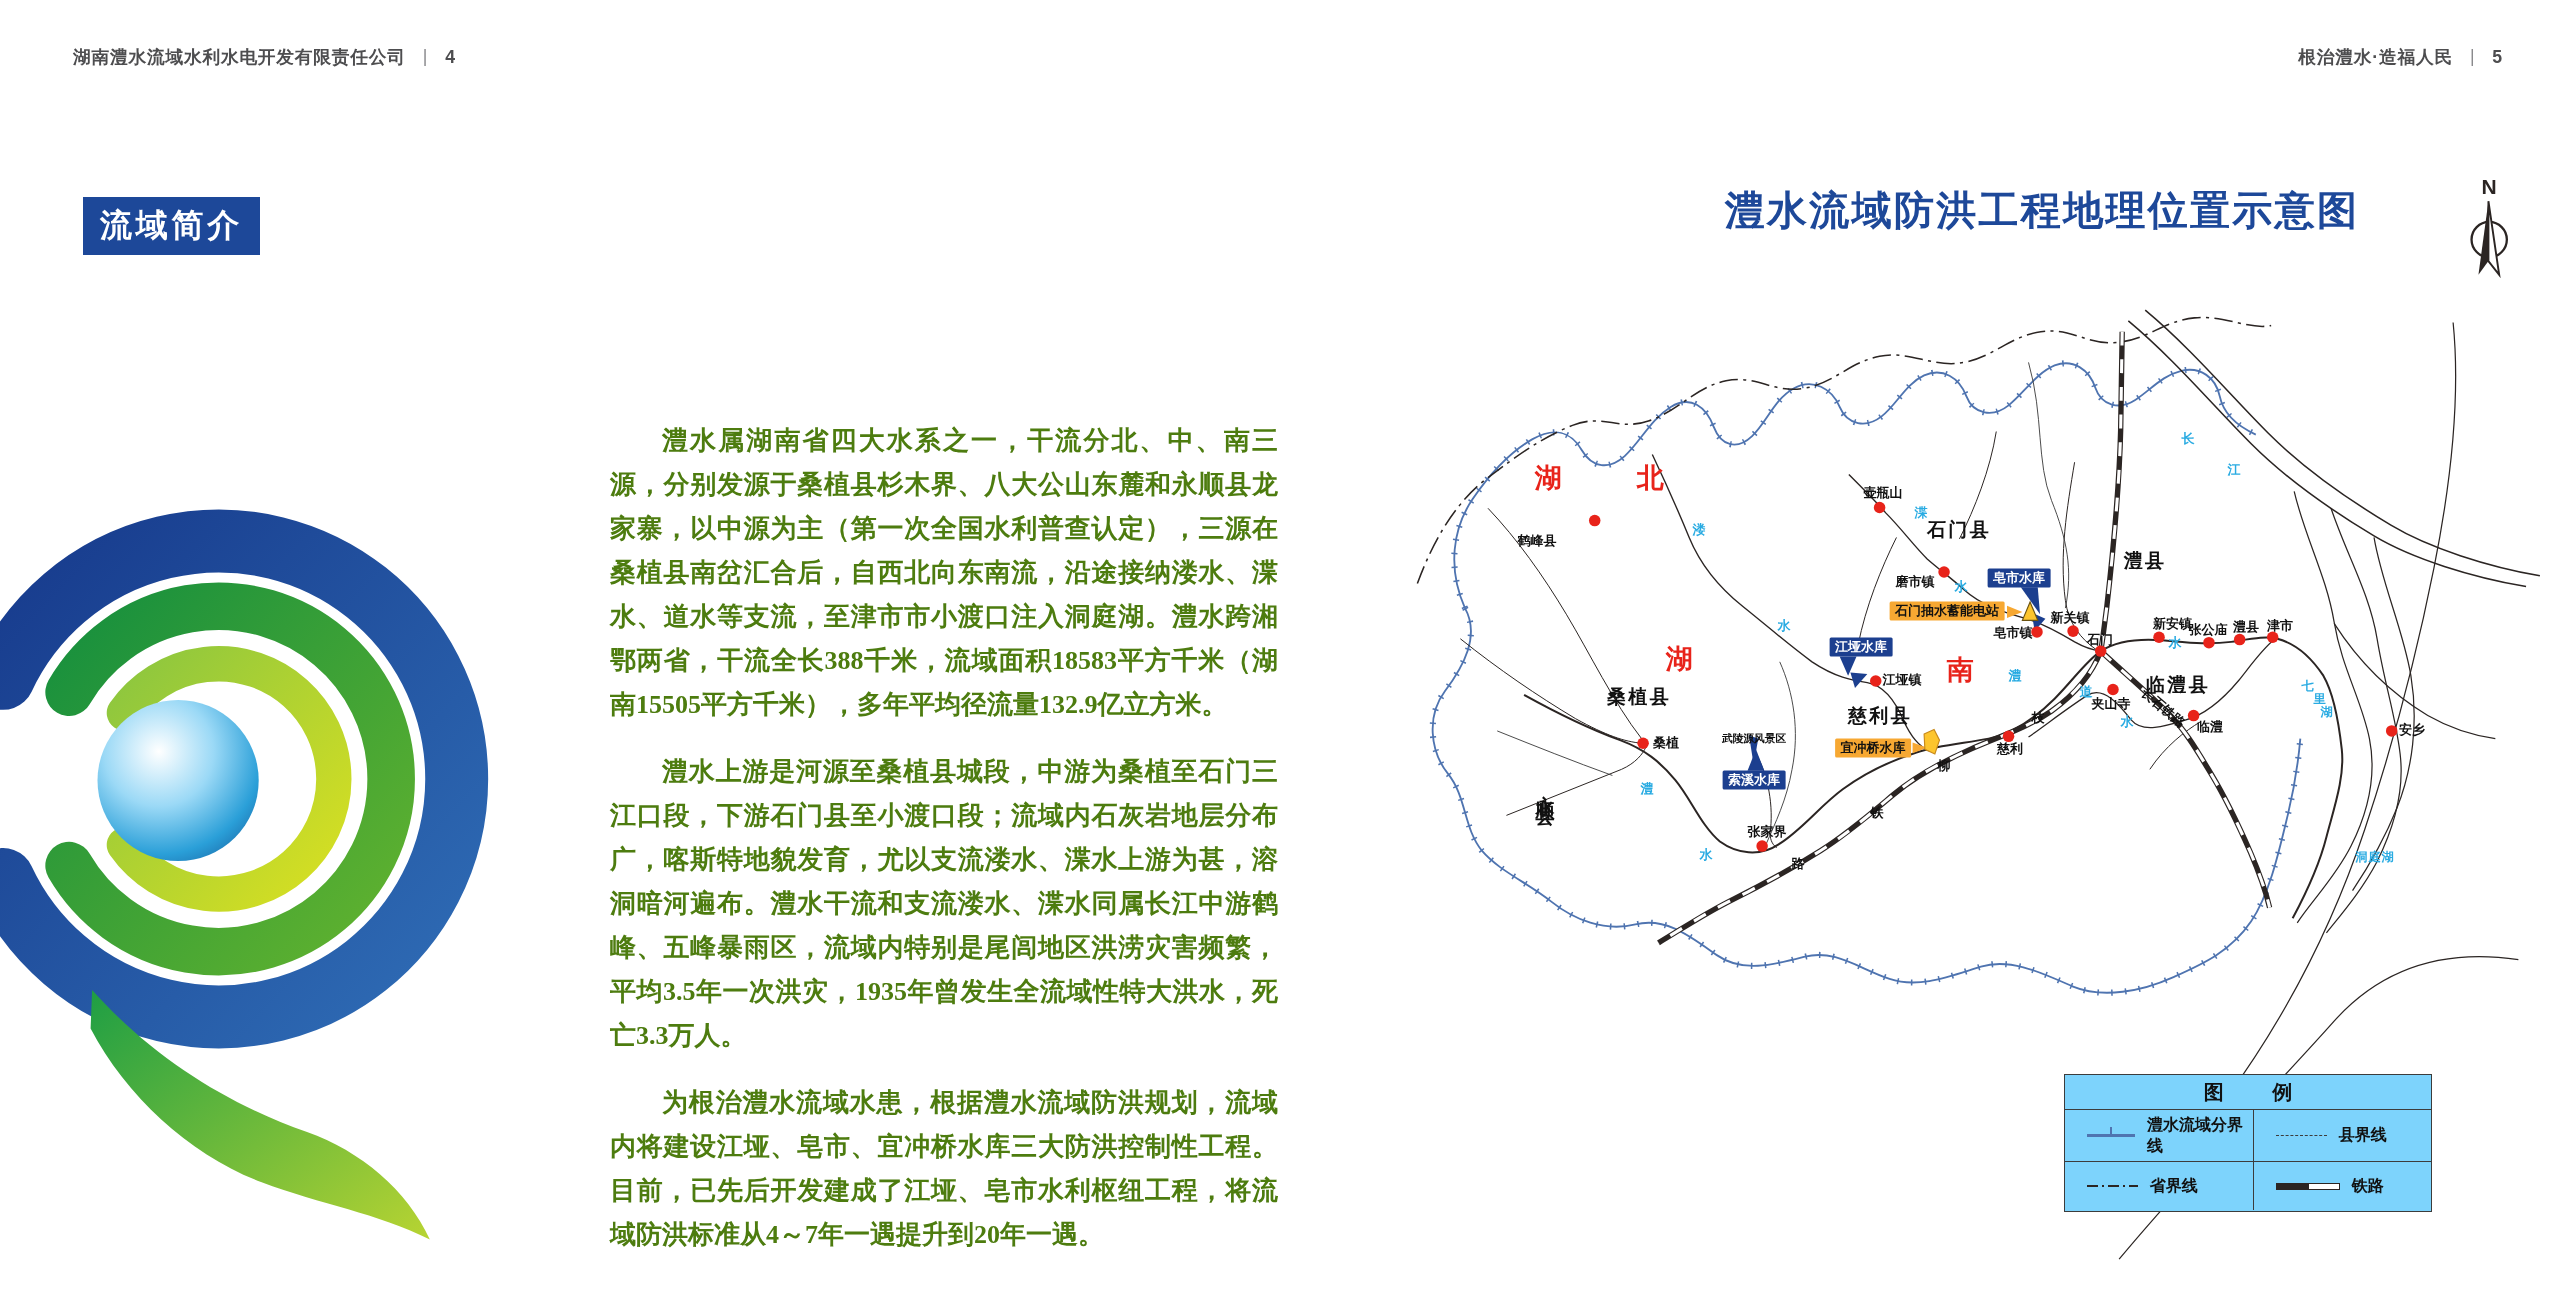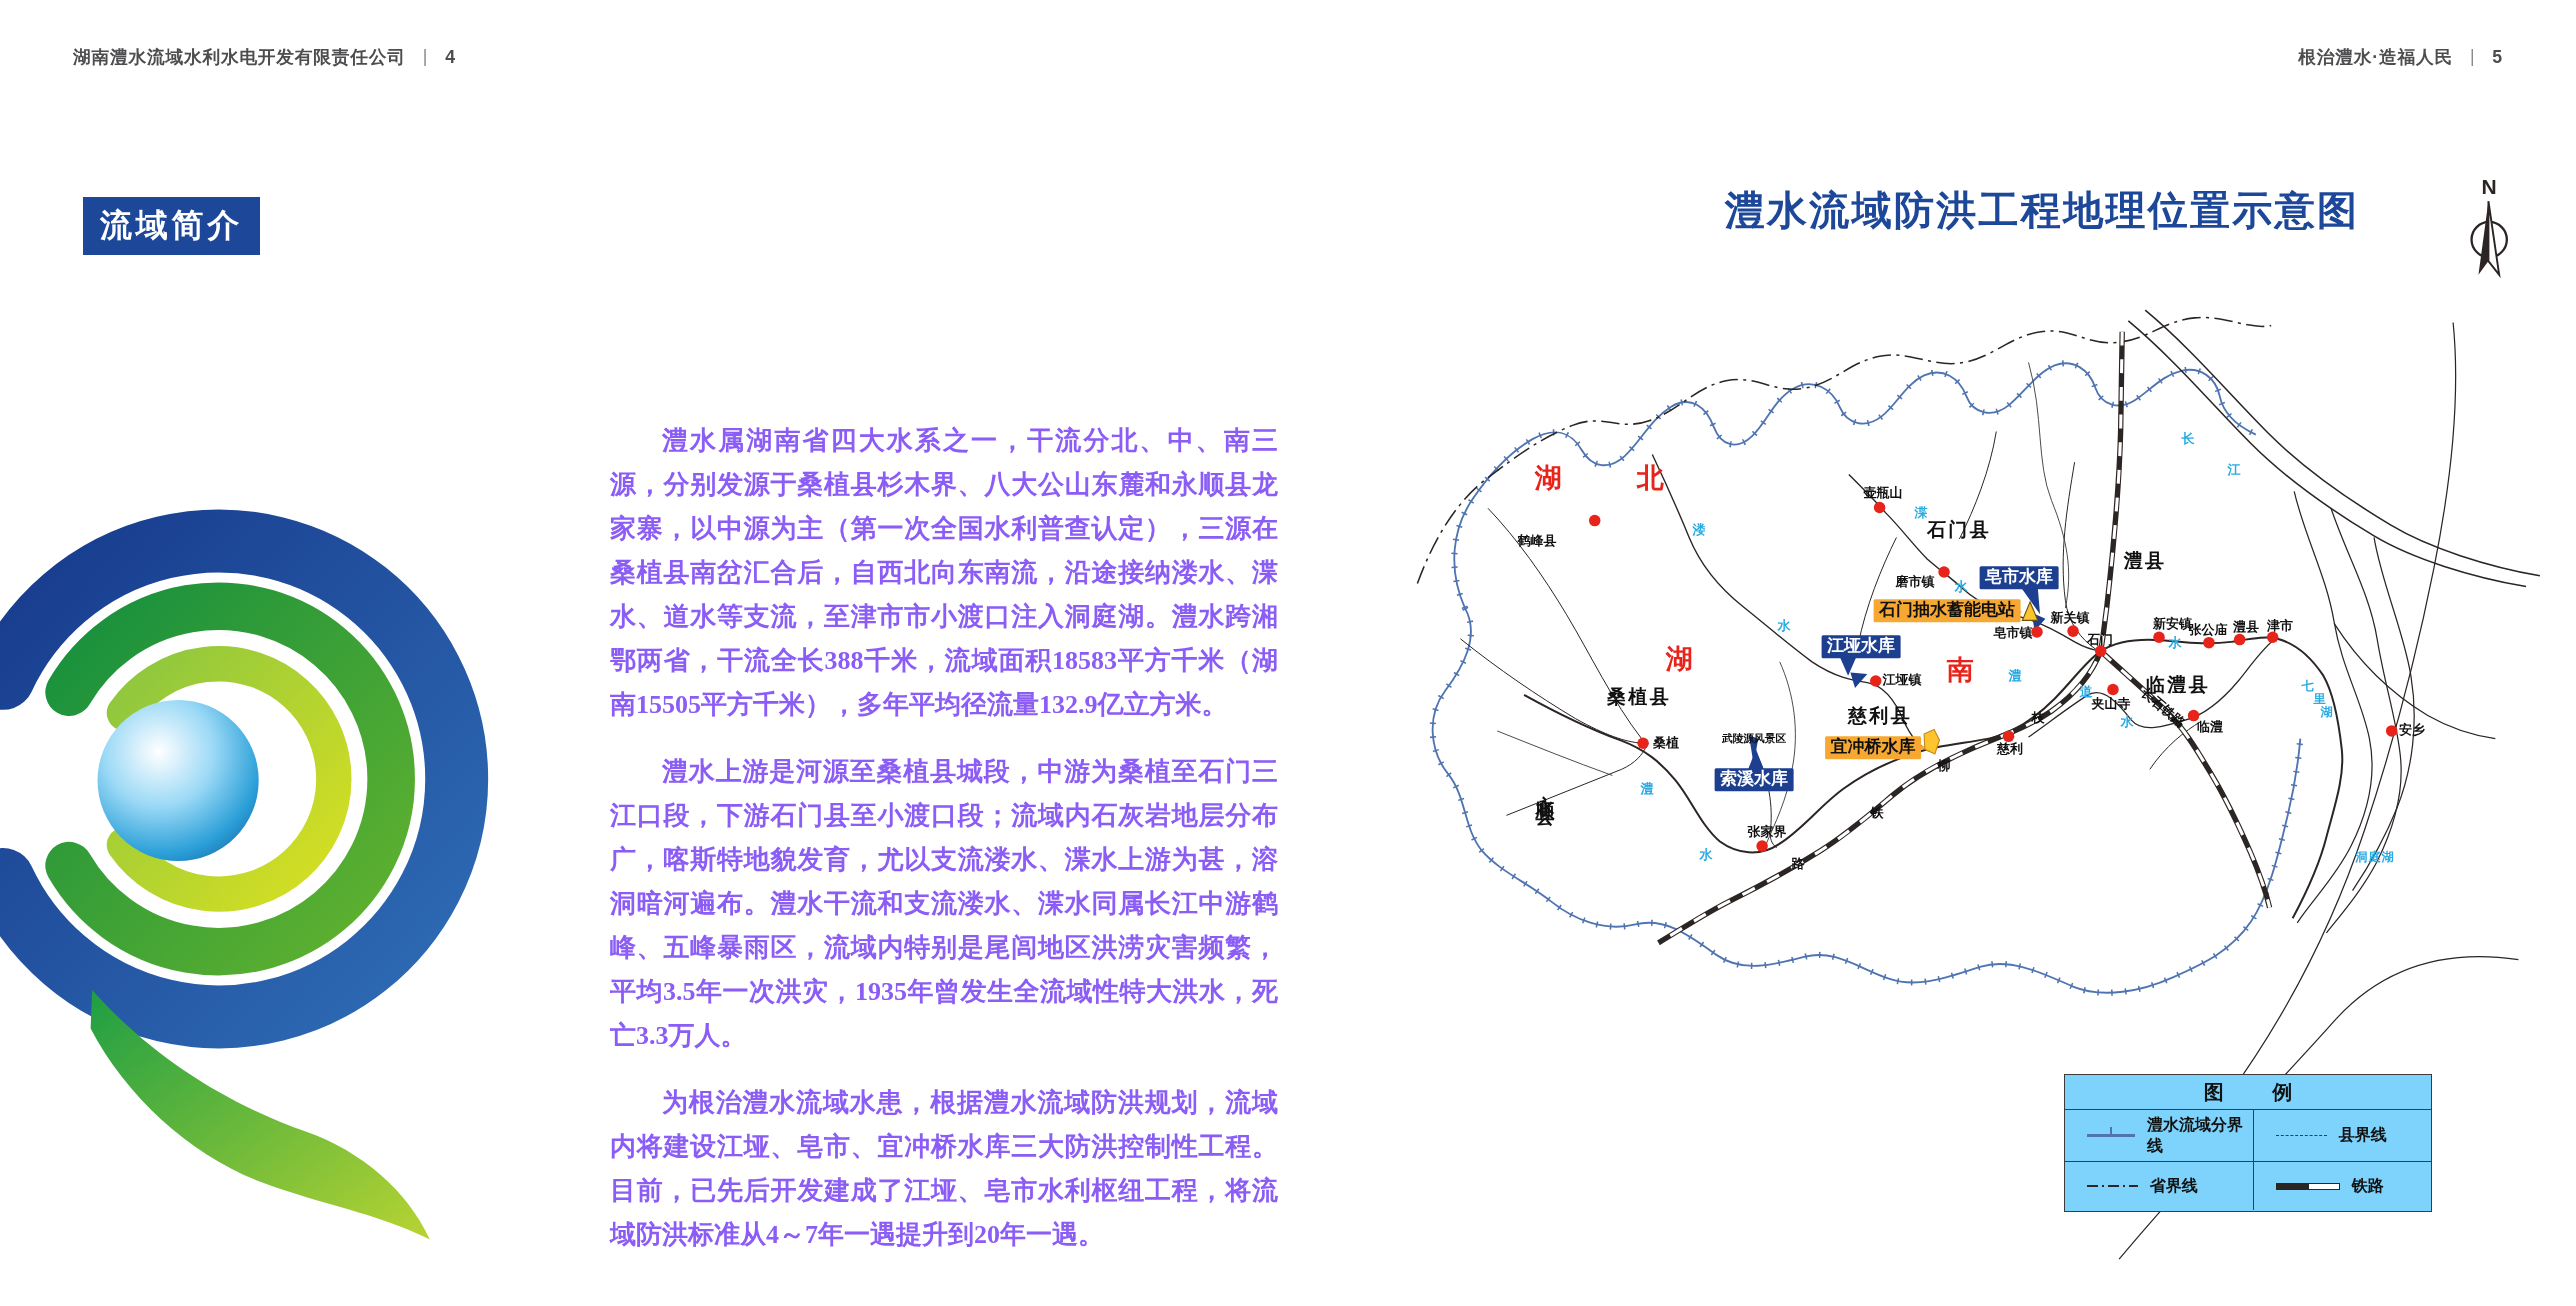--- a/index.html
+++ b/index.html
@@ -19,21 +19,21 @@
   #hdr-right{right:73px;text-align:right;}
   
   .section-title-box{
     position:absolute;left:83px;top:197px;width:177px;height:58px;
     background:var(--title-blue,#1d4899);color:#fff;display:flex;align-items:center;justify-content:center;
     font-size:32px;font-weight:bold;letter-spacing:3.8px;
   }
   .bodytext{
     position:absolute;left:610px;top:419px;width:668px;
     font-family:"Liberation Serif", serif;
-    font-size:26px;line-height:44px;font-weight:bold;color:#8b5cf6;
+    font-size:26px;line-height:44px;font-weight:bold;color:#4d7c0f;
     text-align:justify;
   }
   .bodytext p{text-indent:2em;margin-bottom:23px;}
   
   .map-title{
     position:absolute;left:1712px;top:183px;width:660px;text-align:center;
     font-size:40px;font-weight:bold;color:var(--title-blue,#1d4899);letter-spacing:2.3px;
   }
   #map-svg{position:absolute;left:0;top:0;}
   #logo-svg{position:absolute;left:0;top:399px;}
@@ -42,21 +42,21 @@
   .ml.province{font-size:27px;color:var(--red,#e8231a);letter-spacing:1.5px;}
   .ml.county{font-size:19px;color:#111;letter-spacing:2.3px;}
   .ml.town{font-size:13px;color:#111;}
   .ml.river{font-size:13px;color:var(--river-blue,#29abe2);}
   .ml.lake{font-size:12.3px;color:var(--river-blue,#29abe2);letter-spacing:0.8px;}
   .ml.rail{font-size:13px;color:#111;}
   .ml.plain{font-size:10.7px;color:#111;}
   .ml.vert{writing-mode:vertical-rl;letter-spacing:6.1px;}
   .callout{
     position:absolute;transform:translate(-50%,-50%);white-space:nowrap;font-weight:bold;
-    font-size:17px;padding:2.3px 5.4px;line-height:1.1;
+    font-size:13px;padding:2.3px 5.4px;line-height:1.1;
   }
   .callout.blue{background:var(--navy,#1c3f8f);color:#fff;border-radius:1.5px;}
   .callout.orange{background:var(--orange,#f7a832);color:#111;border-radius:1.5px;}
   
   .north-n{position:absolute;left:2489px;top:187px;transform:translate(-50%,-50%);font-size:21px;font-weight:bold;color:#2b2523;}
   
   .legend{
     position:absolute;left:2064px;top:1074px;width:368px;height:138px;
     border:1.5px solid #3c3c3c;background:#7dd3fc;
   }

